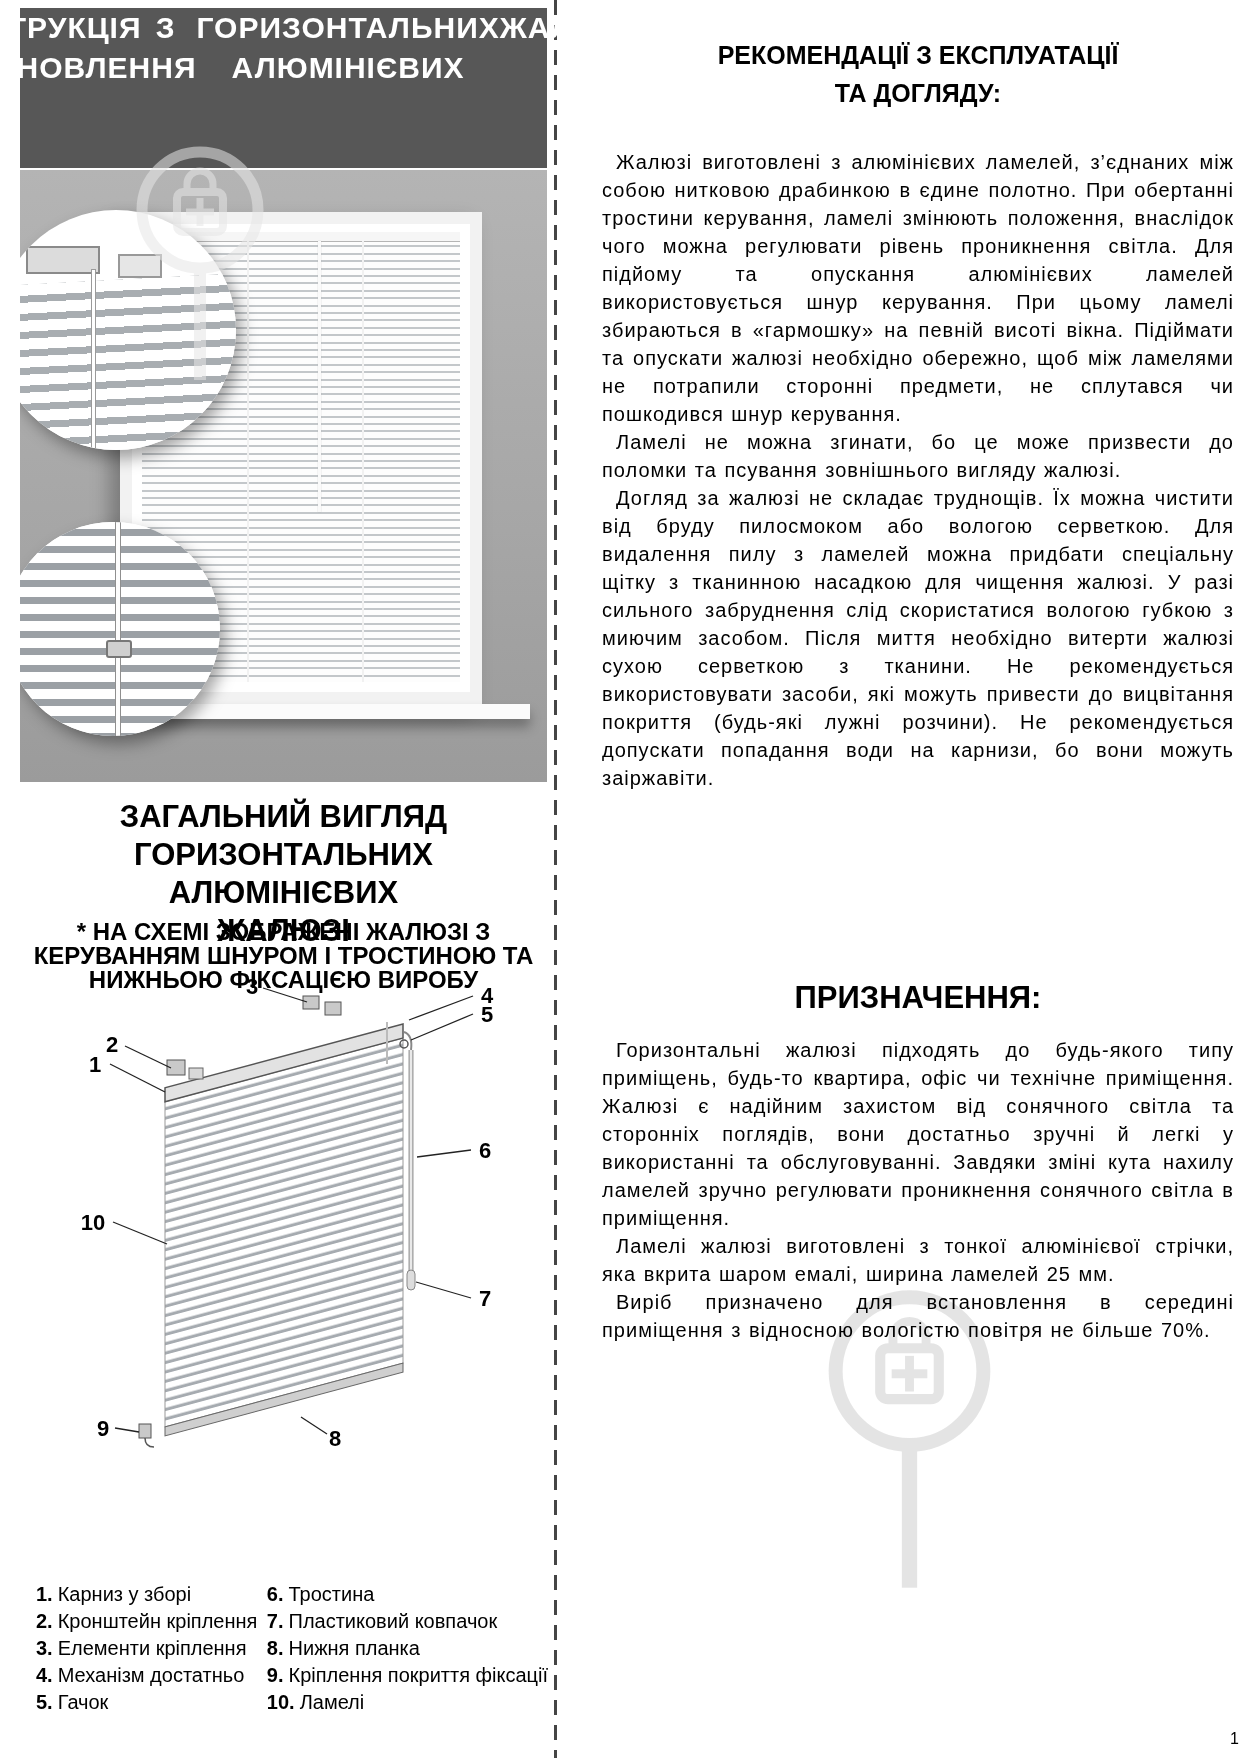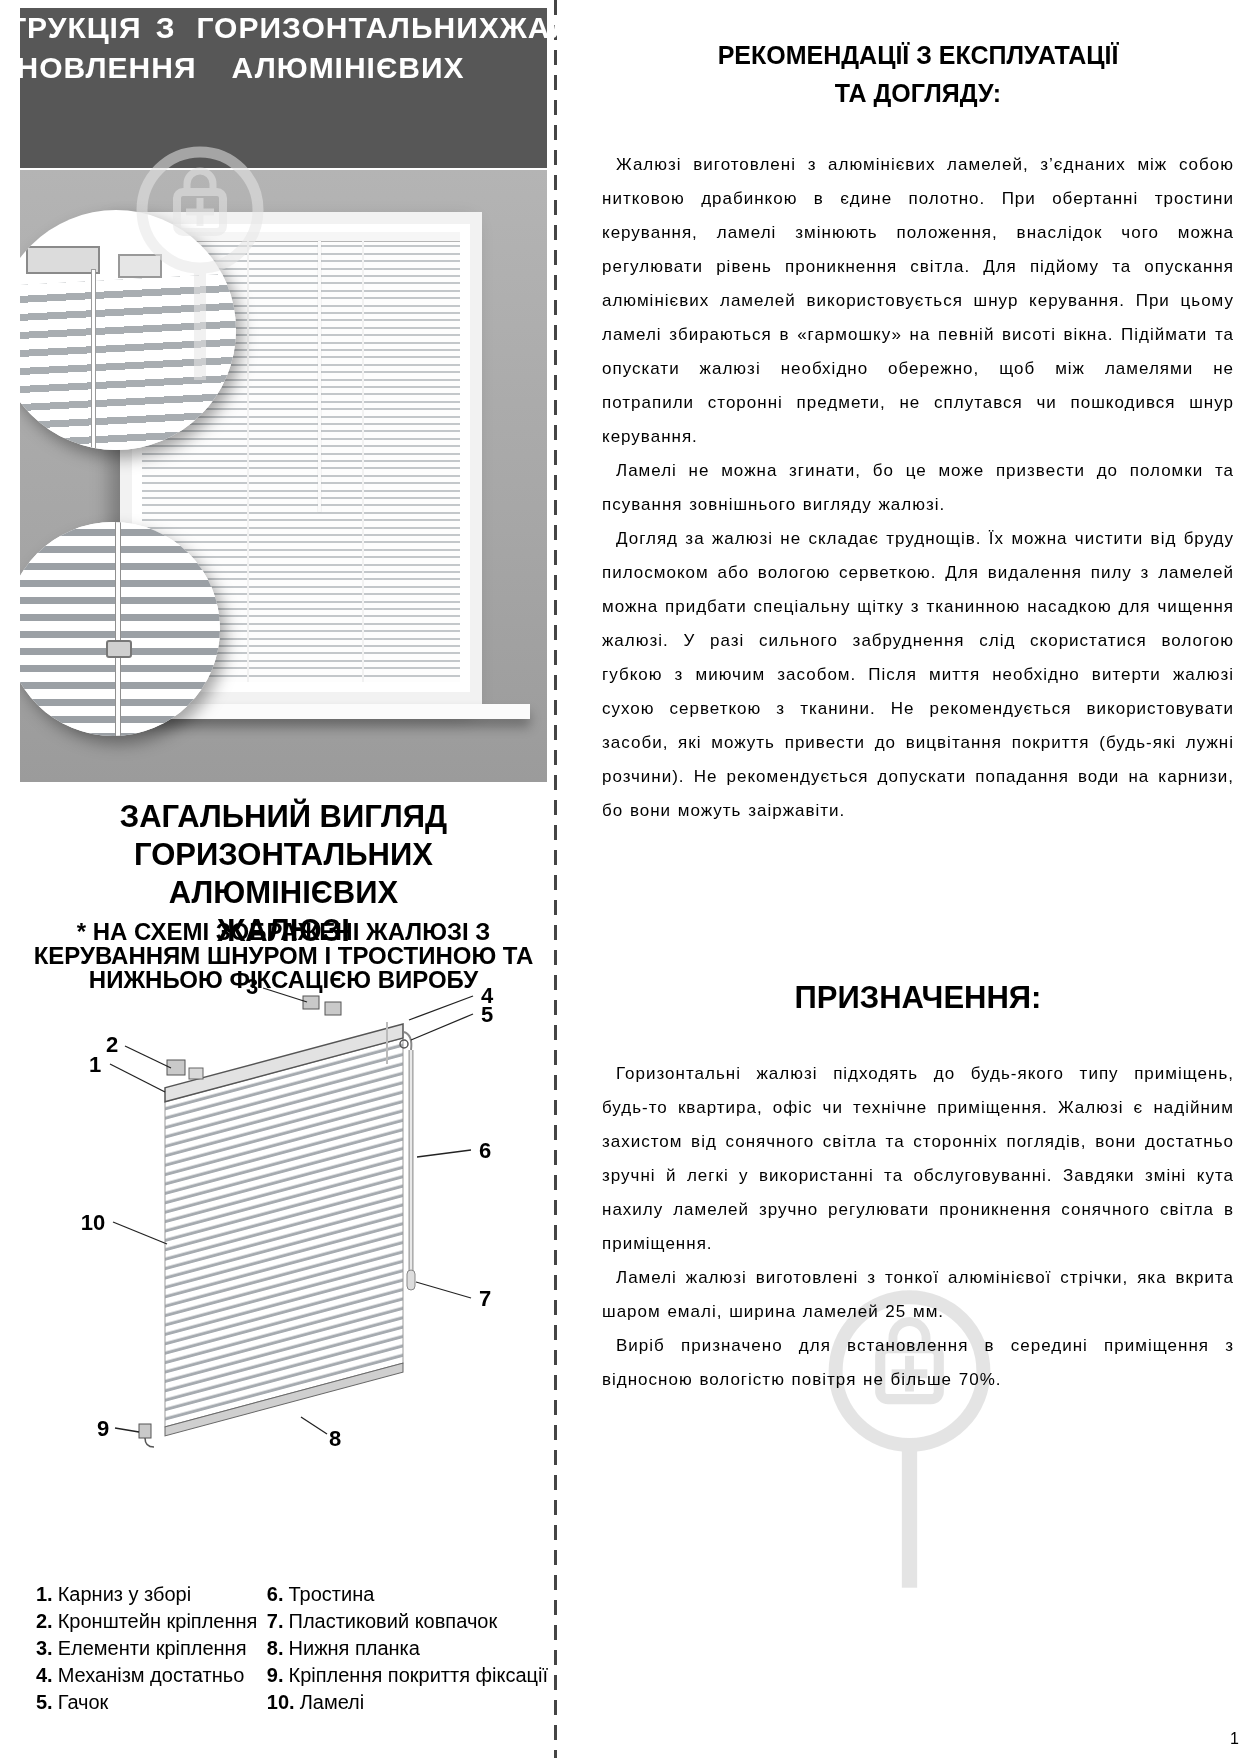--- a/index.html
+++ b/index.html
@@ -61,24 +61,24 @@
   .legend{position:absolute;left:36px;top:1581px;width:512px;display:flex;font-size:20px;line-height:27px;}
   .legend-col1{width:242px;}
   .legend-col2{flex:1;}
   .li{white-space:nowrap;}
   .li .num{font-weight:bold;margin-right:5px;}
 
   
   .right-col{position:absolute;left:602px;top:36px;width:632px;z-index:1;}
   .care-title{text-align:center;font-weight:bold;font-size:25px;line-height:38px;margin-bottom:36px;}
   .care-title span{display:block;}
-  .body-par{margin:0;font-size:17px;line-height:34px;text-align:justify;text-indent:14px;
+  .body-par{margin:0;font-size:20px;line-height:28px;text-align:justify;text-indent:14px;
             letter-spacing:1px;word-spacing:1px;}
   .purpose{position:absolute;left:602px;top:980px;width:632px;z-index:1;}
-  .purpose-title{text-align:center;font-weight:bold;font-size:31px;margin-bottom:41px;}
+  .purpose-title{text-align:center;font-weight:bold;font-size:31px;margin-bottom:20px;}
   .page-number{position:absolute;right:6px;bottom:10px;font-size:16px;z-index:2;}
 </style>
 </head>
 <body>
 
 <div class="page">
 
   <div class="divider"></div>
 
   <div class="left-header">

